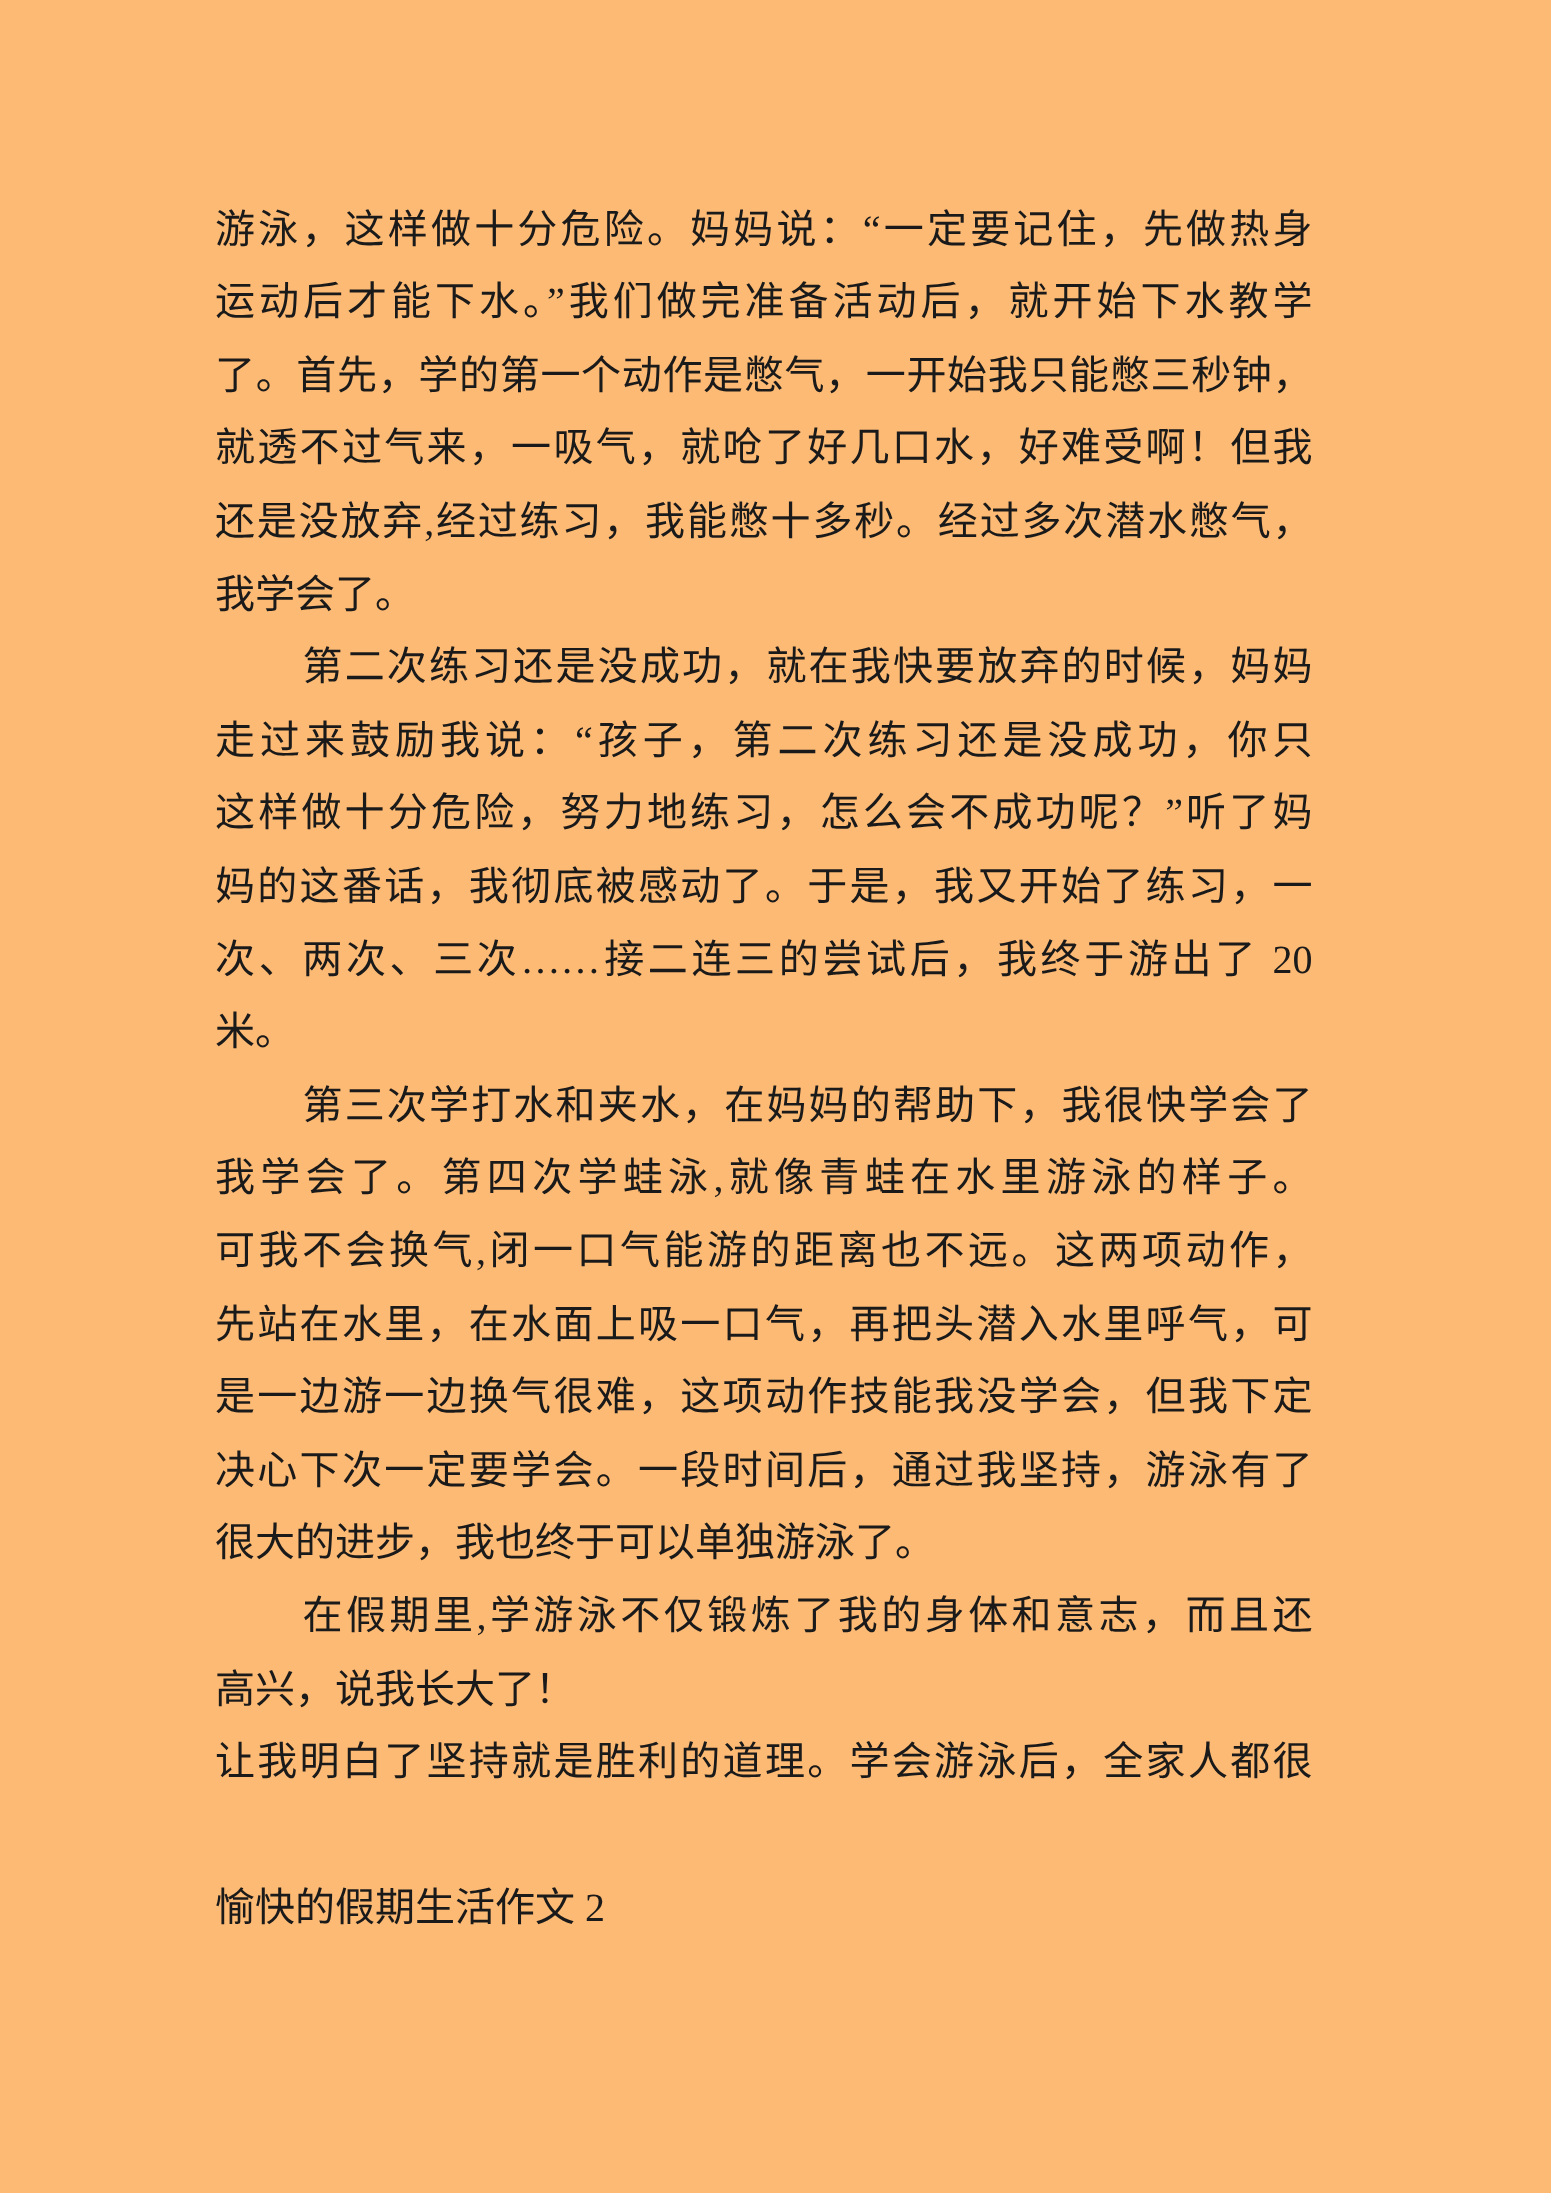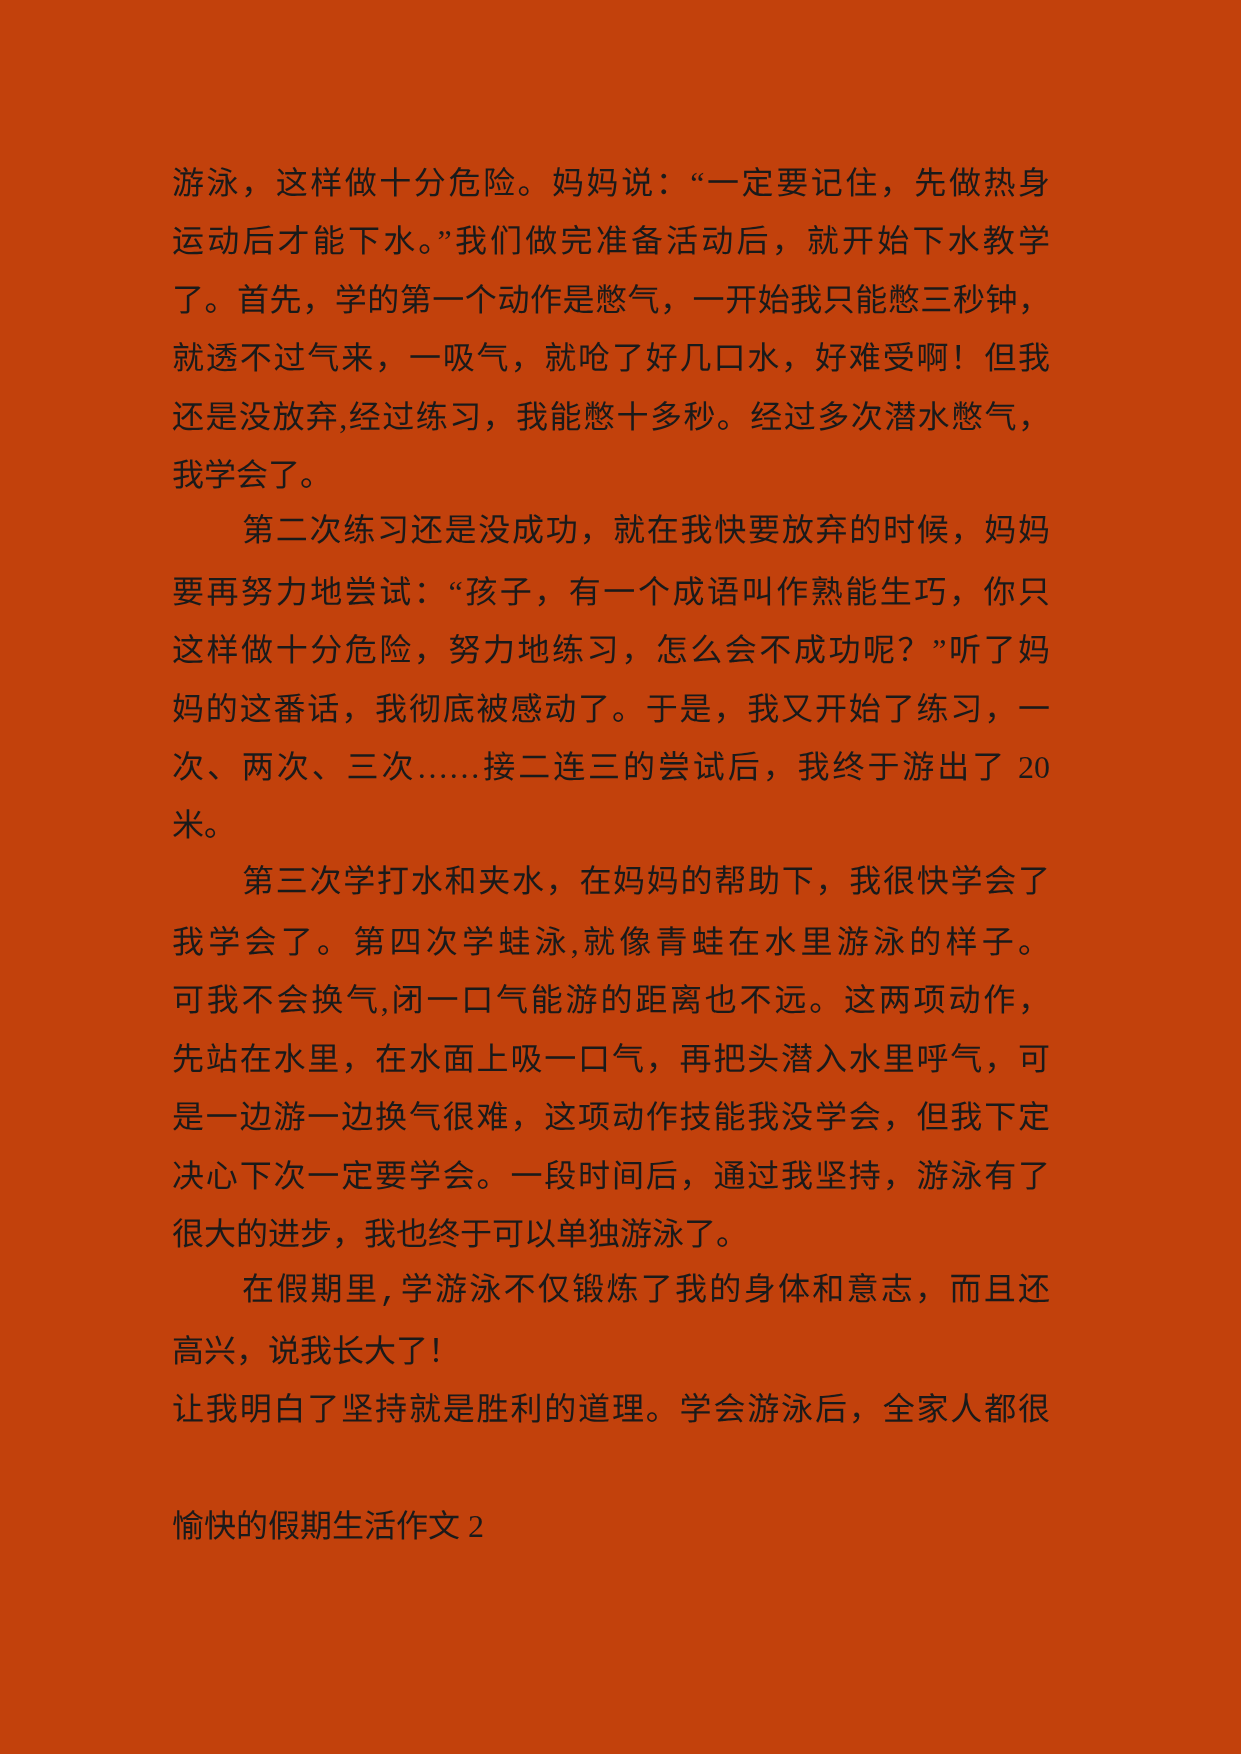--- a/index.html
+++ b/index.html
@@ -10,21 +10,21 @@
     width: 1241px;
     height: 1754px;
     background: #ffffff;
     position: relative;
     overflow: hidden;
     font-family: "Liberation Serif", "DejaVu Serif", serif;
   }
   .page {
     position: absolute;
     inset: 0;
-    background: #c2410c;
+    background: #fdba74;
     padding-left: 20px;
   }
   .text-block {
     position: absolute;
     left: 172px;
     top: 154px;
     width: 878px;
     font-size: 32px;
     line-height: 58.4px;
     color: #1a1a1a;
@@ -34,21 +34,20 @@
     text-align: justify;
     text-align-last: justify;
     height: 58.4px;
     overflow: visible;
   }
   .line.para-end {
     text-align-last: left;
   }
   .line.indent {
     text-indent: 70px;
-    font-family: Liberation Mono, monospace;
   }
   .line.spacer {
     height: 58.4px;
   }
   .line.heading {
     text-align: center;
     text-align-last: left;
   }
 </style>
 </head>
@@ -57,21 +56,21 @@
 <div class="page">
   <div class="text-block">
     <div id="paragraphs">
         <div class="line">游泳，这样做十分危险。妈妈说：“一定要记住，先做热身</div>
         <div class="line">运动后才能下水。”我们做完准备活动后，就开始下水教学</div>
         <div class="line">了。首先，学的第一个动作是憋气，一开始我只能憋三秒钟，</div>
         <div class="line">就透不过气来，一吸气，就呛了好几口水，好难受啊！但我</div>
         <div class="line">还是没放弃,经过练习，我能憋十多秒。经过多次潜水憋气，</div>
         <div class="line para-end">我学会了。</div>
         <div class="line indent">第二次练习还是没成功，就在我快要放弃的时候，妈妈</div>
-        <div class="line">要再努力地尝试：“孩子，有一个成语叫作熟能生巧，你只</div>
+        <div class="line">走过来鼓励我说：“孩子，第二次练习还是没成功，你只</div>
         <div class="line">这样做十分危险，努力地练习，怎么会不成功呢？”听了妈</div>
         <div class="line">妈的这番话，我彻底被感动了。于是，我又开始了练习，一</div>
         <div class="line">次、两次、三次……接二连三的尝试后，我终于游出了 20</div>
         <div class="line para-end">米。</div>
         <div class="line indent">第三次学打水和夹水，在妈妈的帮助下，我很快学会了</div>
         <div class="line">我学会了。第四次学蛙泳,就像青蛙在水里游泳的样子。</div>
         <div class="line">可我不会换气,闭一口气能游的距离也不远。这两项动作，</div>
         <div class="line">先站在水里，在水面上吸一口气，再把头潜入水里呼气，可</div>
         <div class="line">是一边游一边换气很难，这项动作技能我没学会，但我下定</div>
         <div class="line">决心下次一定要学会。一段时间后，通过我坚持，游泳有了</div>

